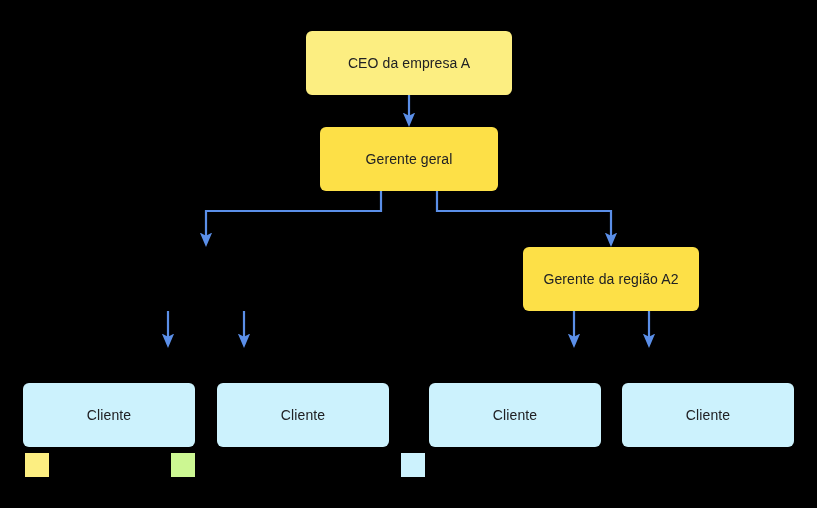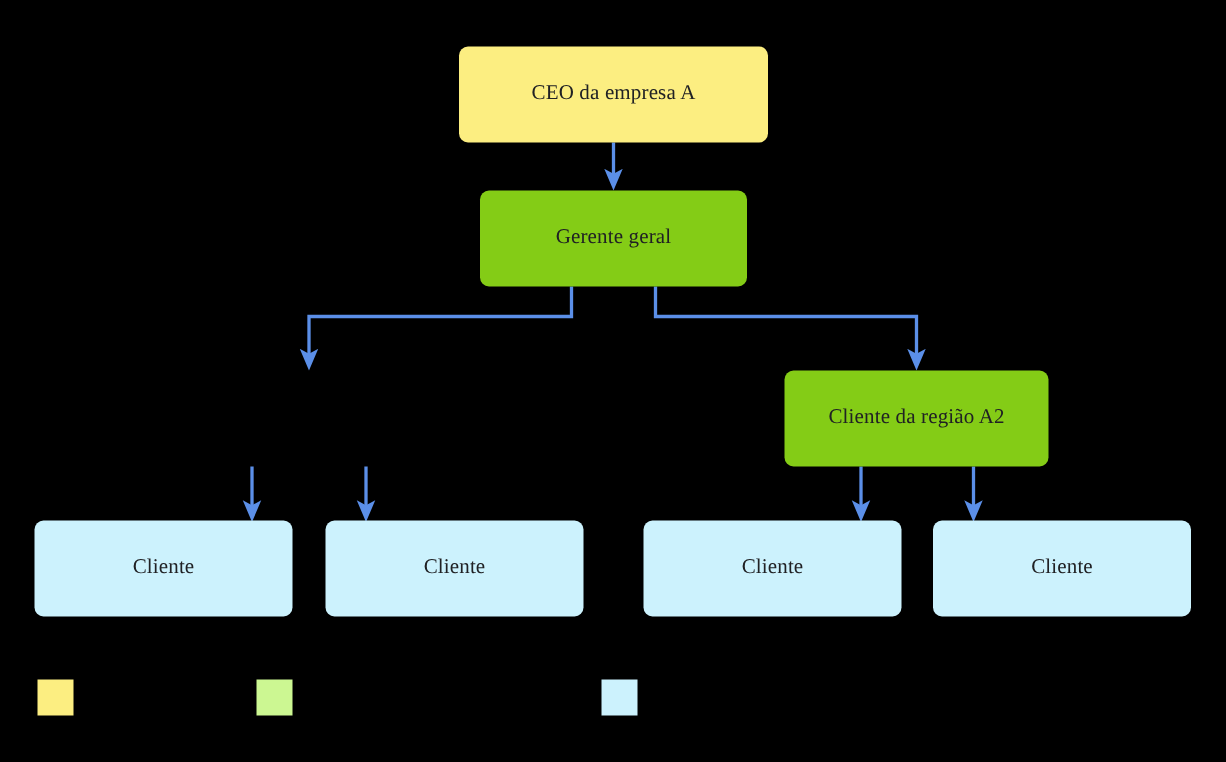--- a/index.html
+++ b/index.html
@@ -6,39 +6,39 @@
     margin: 0;
     padding: 0;
     background: #000000;
   }
   #canvas {
     position: relative;
     width: 817px;
     height: 508px;
     background: #000000;
     overflow: hidden;
-    font-family: Liberation Serif, serif;
+    font-family: Liberation Sans, sans-serif;
   }
   .node {
     position: absolute;
     box-sizing: border-box;
     border-radius: 6px;
     display: flex;
     align-items: center;
     justify-content: center;
     color: #202124;
     font-size: 14px;
     line-height: 1.2;
     text-align: center;
     letter-spacing: 0.1px;
     white-space: nowrap;
   }
   .node-ceo      { background: #FCEE81; }
-  .node-manager  { background: #84cc16; }
-  .node-client   { background: #CCF2FD; }
+  .node-manager  { background: #fde047; }
+  .node-client   { background: #CCF2FD; margin-top: 36px; }
 
   .edge-layer {
     position: absolute;
     left: 0;
     top: 0;
     width: 817px;
     height: 508px;
     pointer-events: none;
   }
 
@@ -83,21 +83,21 @@
   <div class="node node-ceo" style="left:306px; top:31px; width:206px; height:64px;">
     <span>CEO da empresa A</span>
   </div>
 
   <div class="node node-manager" style="left:320px; top:127px; width:178px; height:64px;">
     <span>Gerente geral</span>
   </div>
 
 
   <div class="node node-manager" style="left:523px; top:247px; width:176px; height:64px;">
-    <span>Cliente da região A2</span>
+    <span>Gerente da região A2</span>
   </div>
 
   <div class="node node-client" style="left:23px; top:347px; width:172px; height:64px;">
     <span>Cliente</span>
   </div>
 
   <div class="node node-client" style="left:217px; top:347px; width:172px; height:64px;">
     <span>Cliente</span>
   </div>
 

